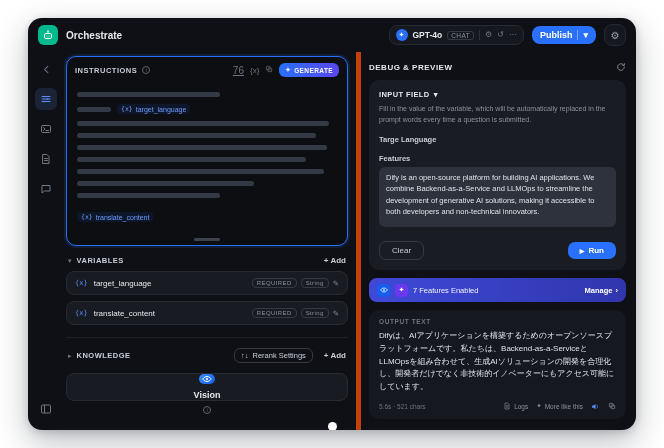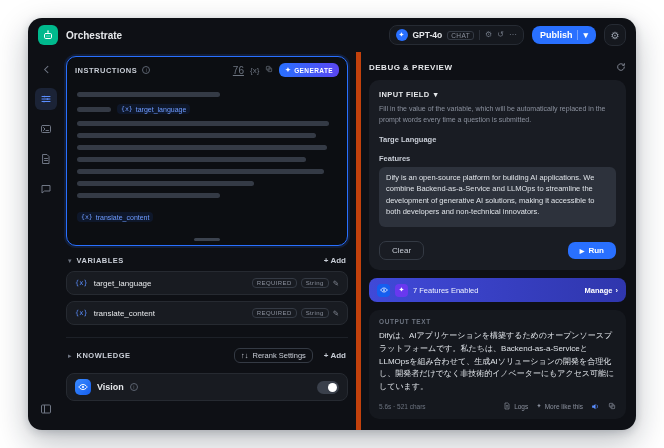--- a/index.html
+++ b/index.html
@@ -70,21 +70,21 @@
              border-radius:8px; height:24px; padding:0 8px; cursor:pointer; }
   .var-x { color:#5a8dff; font-family:"DejaVu Sans Mono", monospace; font-size:7px; }
   .var-name { font-size:8px; color:#e6e8eb; }
   .badges { margin-left:auto; display:flex; gap:4px; align-items:center; }
   .badge { font-size:6px; letter-spacing:.4px; color:#8b919e; border:1px solid #343a44; border-radius:4px; padding:1px 4px; }
   .mini-ic { color:#8b919e; font-size:7.5px; cursor:pointer; }
   .hr { height:1px; background:#1d2128; margin:12px 0 0; }
   .rerank-btn { margin-left:auto; display:flex; align-items:center; gap:4px; font-size:7.5px; color:#c8cdd6;
                 background:none; border:1px solid #343a44; border-radius:6px; padding:2px 6px; font-family:inherit; cursor:pointer; }
   .vision-row { margin-top:10px; display:flex; align-items:center; gap:6px; background:#181b21; border:1px solid #262a31;
-                border-radius:8px; height:28px; padding:0 8px; }
+                border-radius:8px; height:28px; padding:0 8px;flex-direction:column; }
   .vision-ic { width:16px; height:16px; border-radius:5px; background:linear-gradient(135deg,#3a8bff,#155eef);
                display:flex; align-items:center; justify-content:center; }
   .vision-label { font-size:9px; font-weight:600; color:#e6e8eb; }
   .toggle { margin-left:auto; width:22px; height:13px; border-radius:7px; background:#3a404b; position:relative; cursor:pointer; }
   .toggle .knob { position:absolute; right:2px; top:2px; width:9px; height:9px; border-radius:50%; background:#fff; }
 
   
   .right { flex:1; min-width:0; padding:4px 10px 10px 8px; border-left:5px solid #c2410c; display:flex; flex-direction:column; }
   .dbg-head { display:flex; align-items:center; margin:6px 0 8px; }
   .dbg-title { font-size:8px; font-weight:700; letter-spacing:.5px; }

